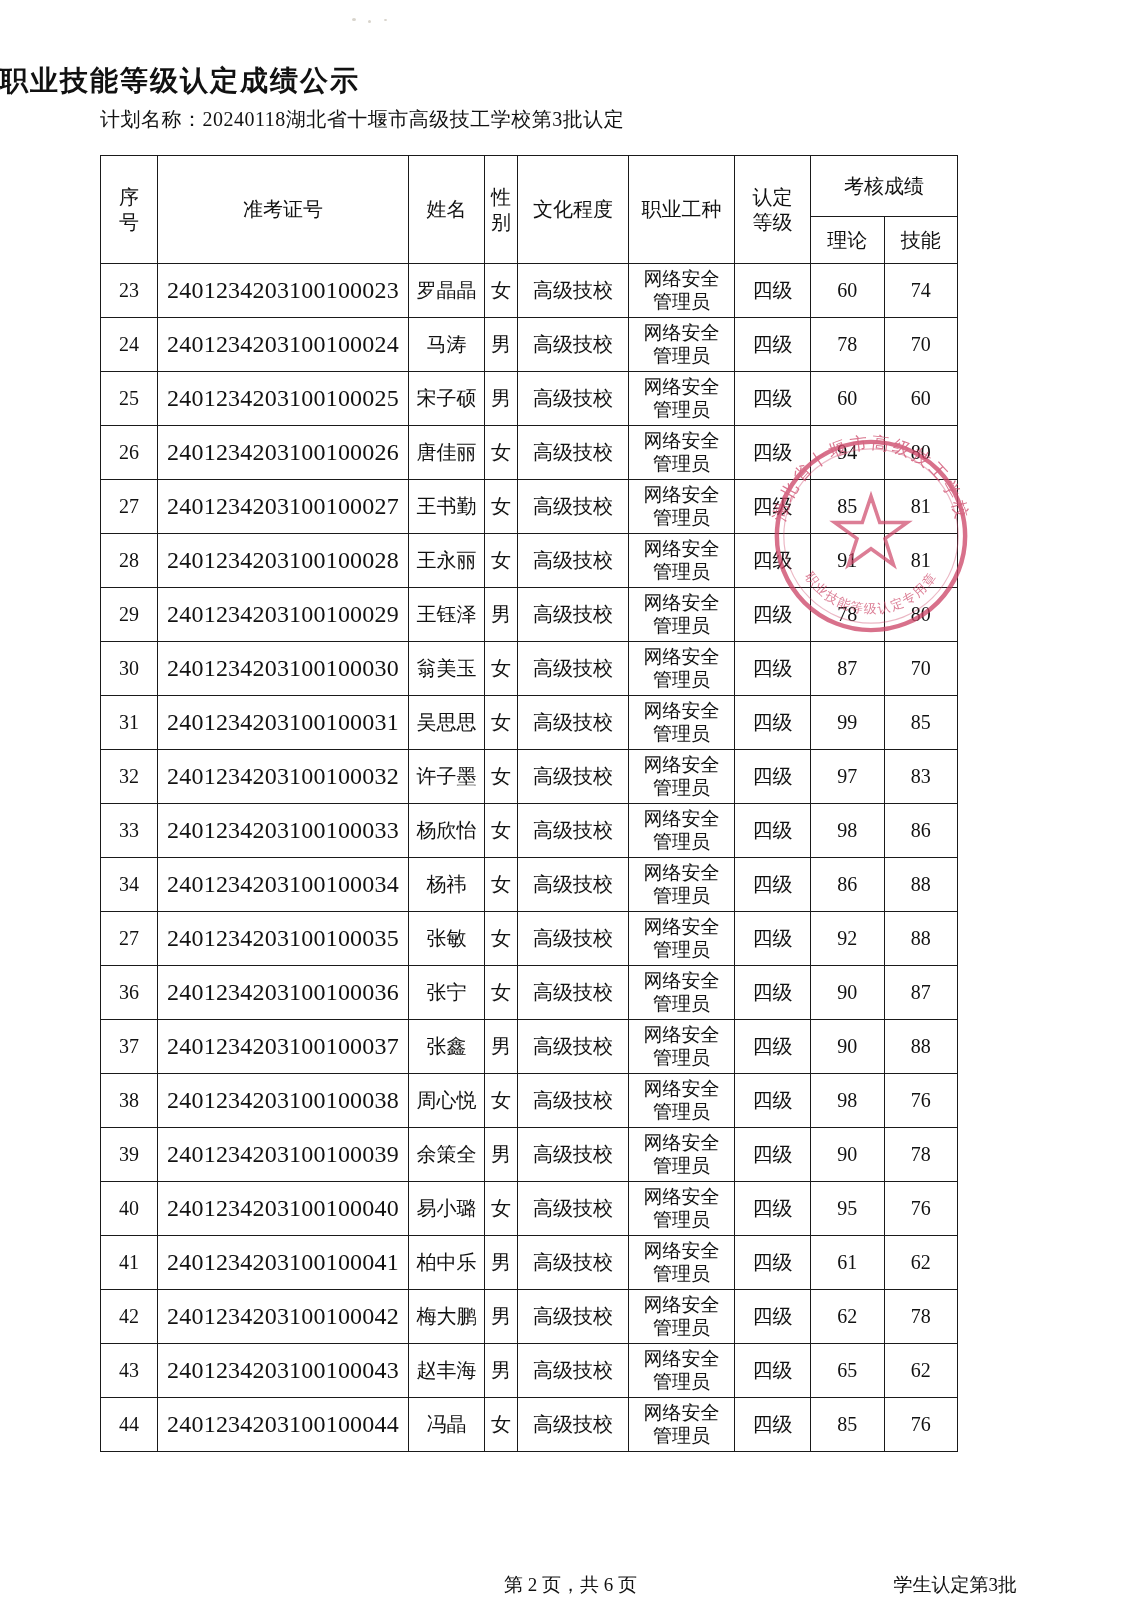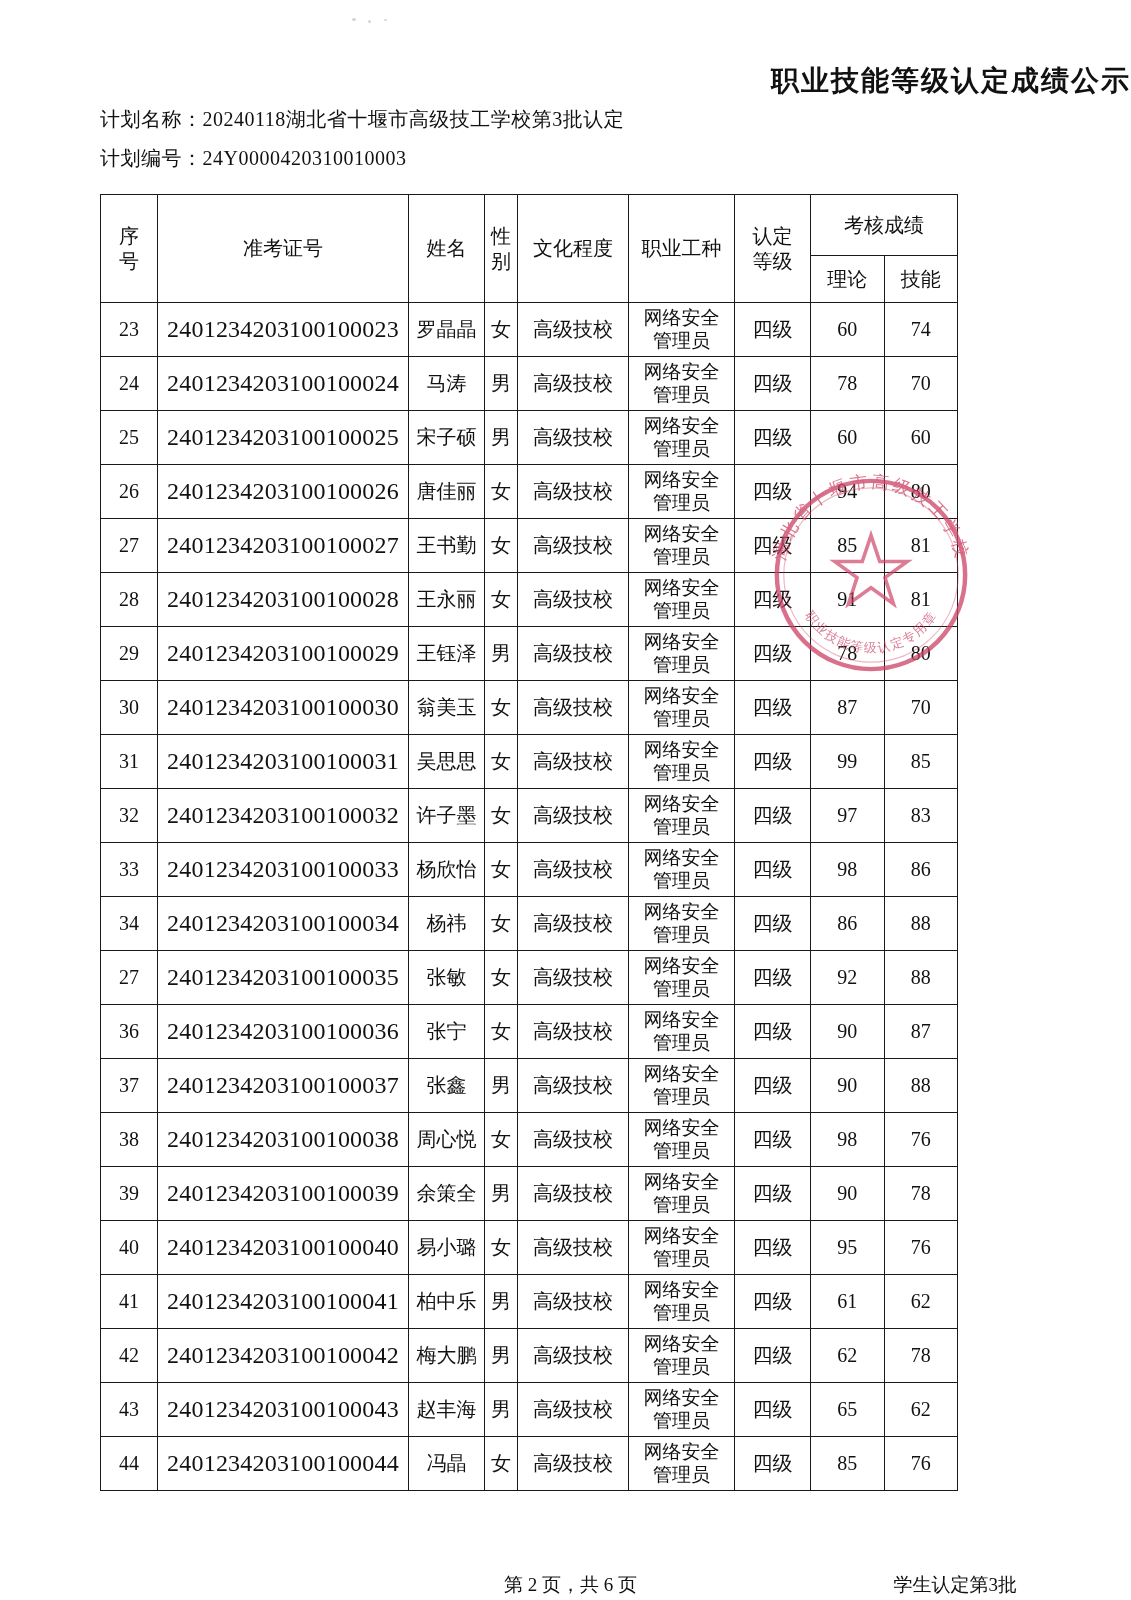--- a/index.html
+++ b/index.html
@@ -12,21 +12,21 @@
     position:relative;
     overflow:hidden;
   }
   .page{
     position:relative;
     width:1131px;height:1600px;
     box-sizing:border-box;
   }
   
   .doc-title{
-    text-align:right;
+    text-align:left;
     font-size:28px;
     font-weight:bold;
     letter-spacing:2px;
     margin:0;
     padding-top:62px;
     font-family:"Liberation Sans","DejaVu Sans",sans-serif;
   }
   
   .meta{
     padding-left:100px;
@@ -116,23 +116,20 @@
 
   <div class="speck" style="left:352px;top:18px;width:4px;height:3px;"></div>
   <div class="speck" style="left:368px;top:20px;width:3px;height:3px;"></div>
   <div class="speck" style="left:384px;top:19px;width:3px;height:2px;"></div>
 
   <h1 class="doc-title">职业技能等级认定成绩公示</h1>
 
   <div class="meta">
     <div class="meta-line">
       <span>计划名称：</span><span>20240118湖北省十堰市高级技工学校第3批认定</span>
-    </div>
-    <div class="meta-line">
-      <span>计划编号：</span><span>24Y0000420310010003</span>
     </div>
   </div>
 
   <div class="table-wrap">
     <table class="grades">
       <thead>
         <tr class="hdr-top">
           <th class="c-seq vert2" rowspan="2">序
 号</th>
           <th class="c-ticket" rowspan="2">准考证号</th>

